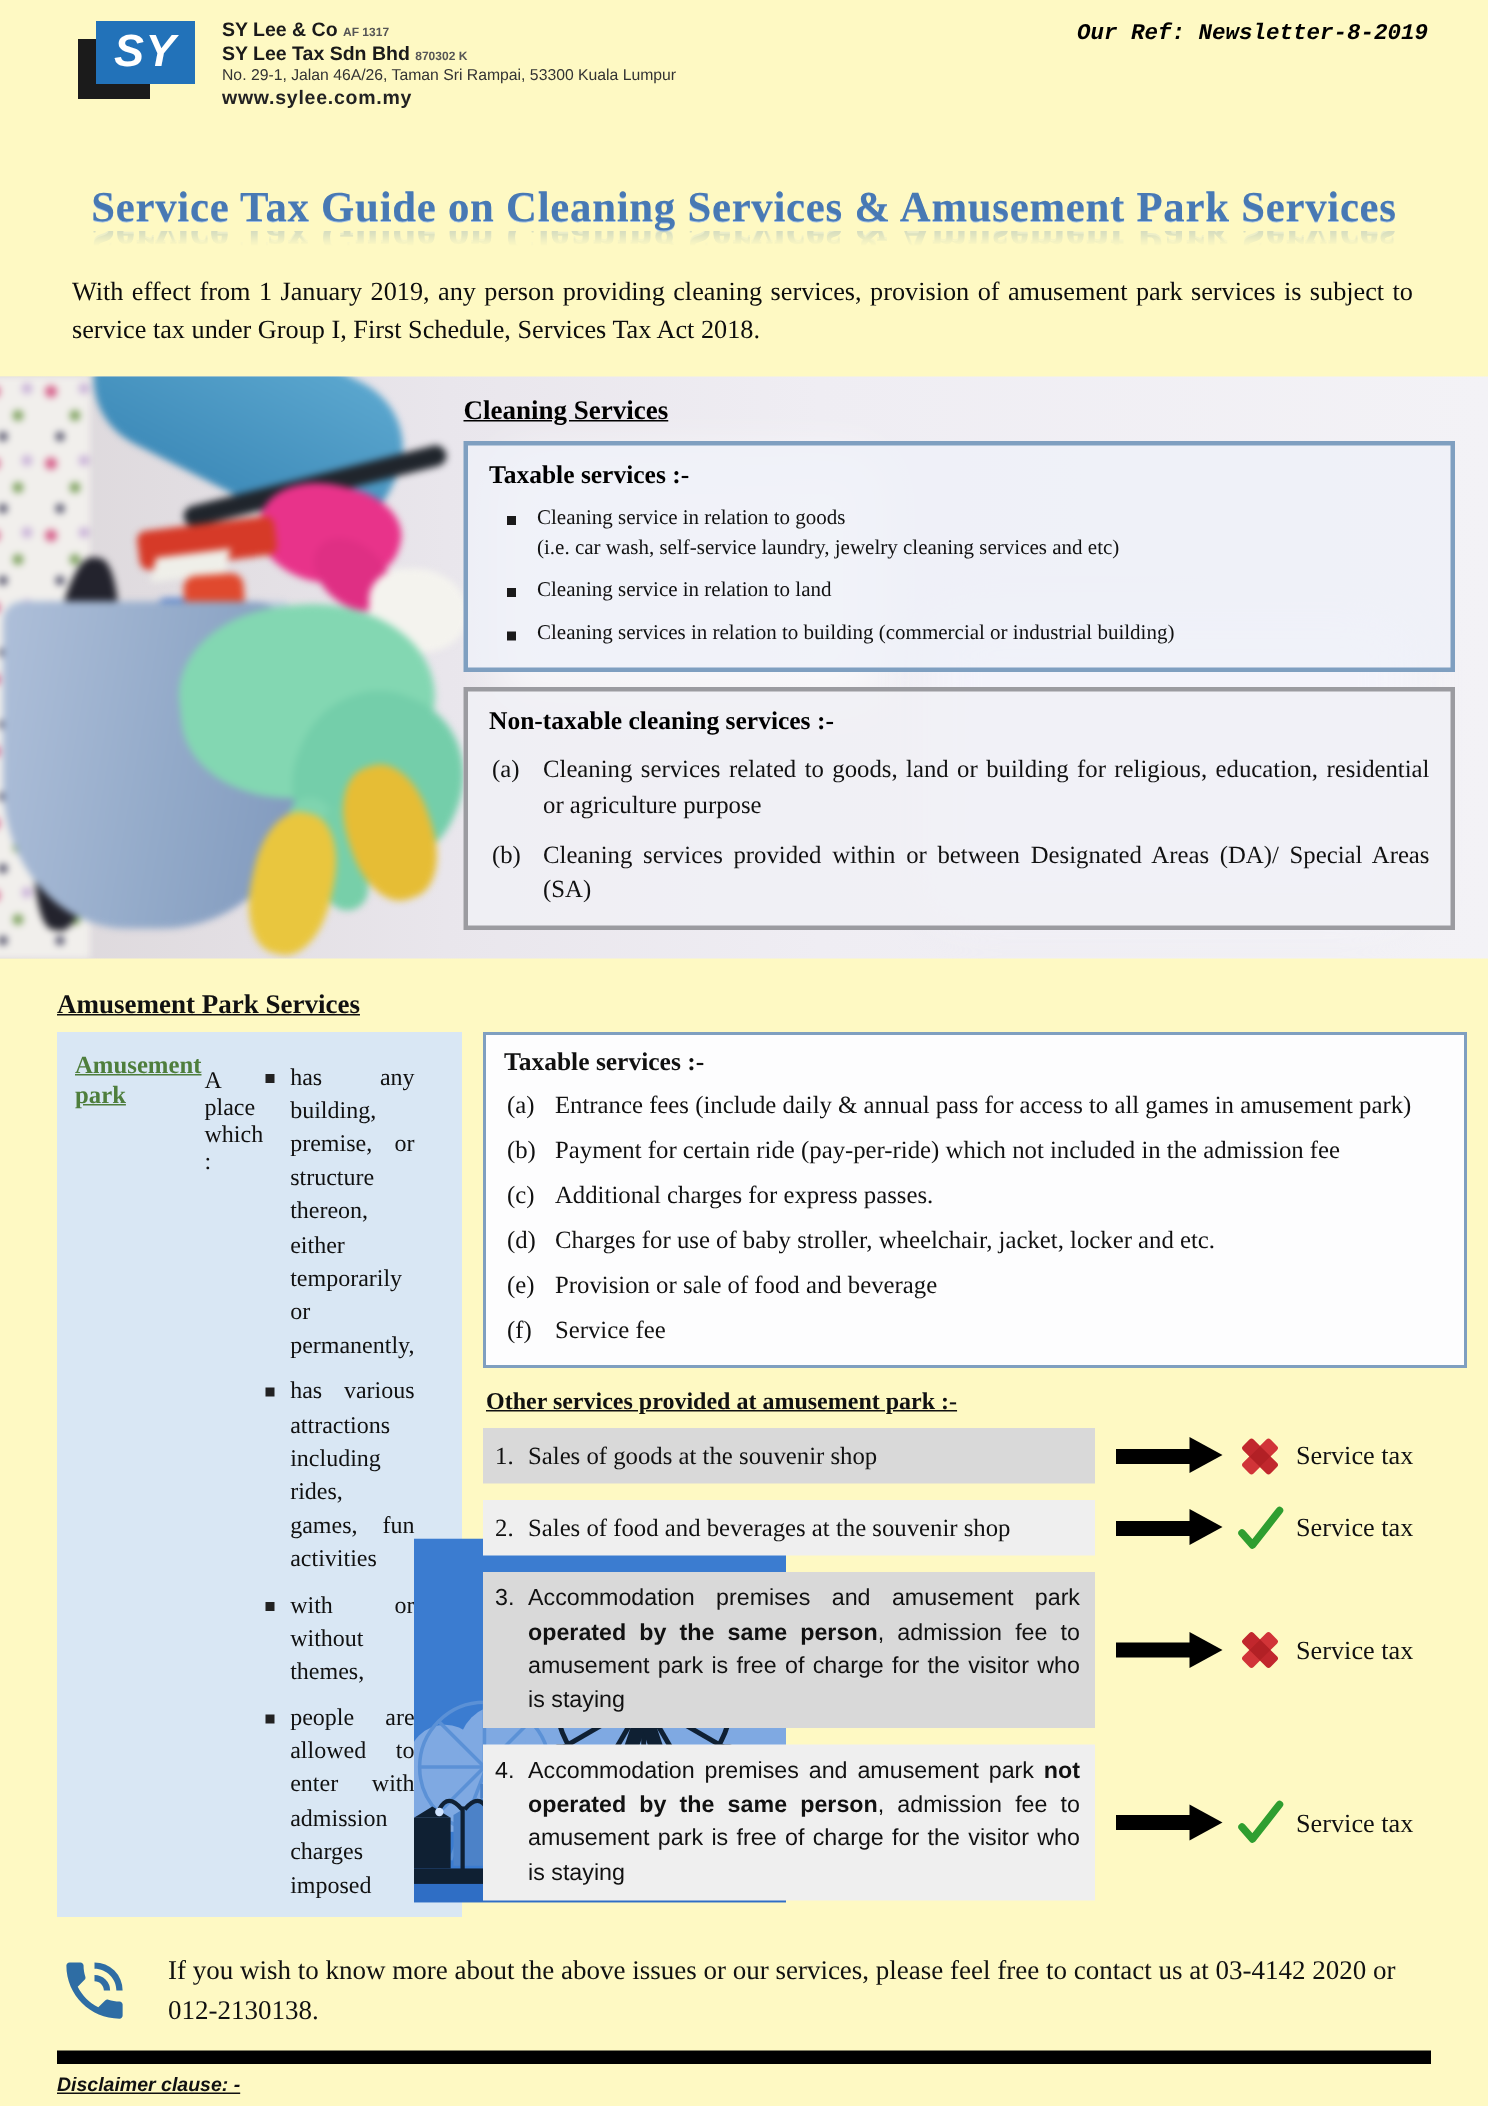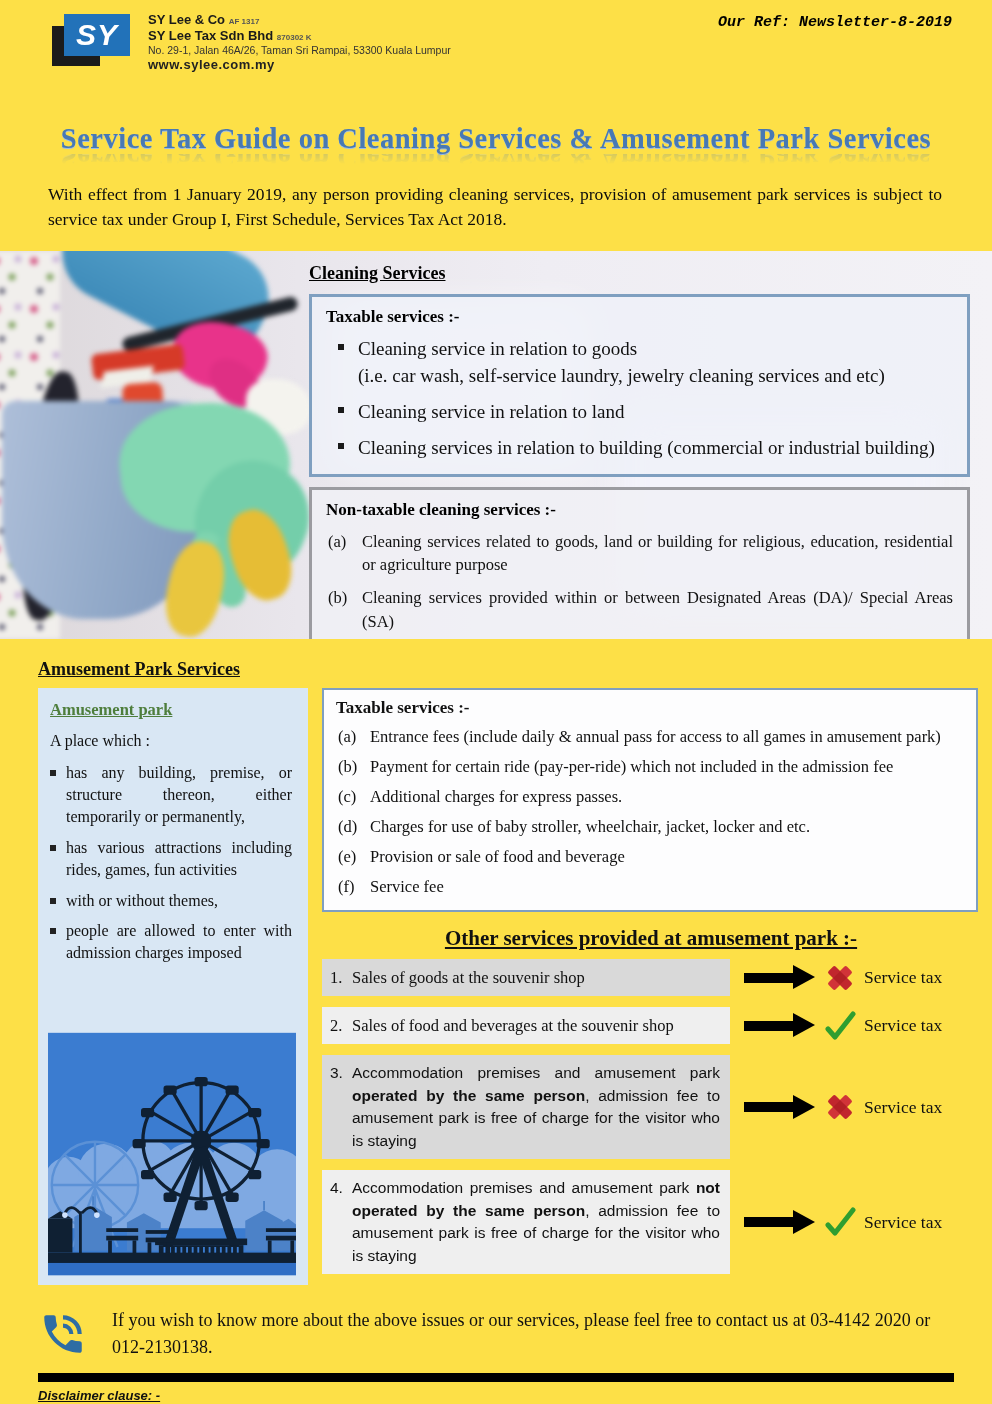--- a/index.html
+++ b/index.html
@@ -1,18 +1,18 @@
 <!DOCTYPE html>
 <html><head>
 <meta charset="utf-8">
 <style>
   * { margin:0; padding:0; box-sizing:border-box; }
   html,body { background:#ffffff; }
   body { width:992px; height:1404px; overflow:hidden; font-family:"Liberation Serif",serif; color:#111; position:relative; }
-  .page { width:992px; height:1404px; position:relative; background:#fde047; }
+  .page { width:992px; height:1404px; position:relative; background:#fef9c3; }
 
   
   .header { position:relative; height:118px; padding:10px 38px 0 52px; }
   .logo { position:relative; width:84px; height:62px; float:left; }
   .logo-black { position:absolute; left:0; top:16px; width:48px; height:40px; background:#1b1b1b; }
   .logo-blue  { position:absolute; left:12px; top:4px; width:66px; height:42px; background:#2272b9;
                 display:flex; align-items:center; justify-content:center; }
   .logo-blue span { color:#fff; font-family:"Liberation Sans",sans-serif; font-weight:bold; font-style:italic; font-size:30px; letter-spacing:1px; }
   .brand-block { margin-left:96px; }
   .brand-name { font-family:"Liberation Sans",sans-serif; font-weight:800; font-size:30px; letter-spacing:3px; color:#15151d; line-height:1.05; }
@@ -72,43 +72,43 @@
   .glove-yellow1 { position:absolute; left:168px; top:290px; width:54px; height:96px; background:#e9c63e; border-radius:45%; transform:rotate(12deg); }
   .glove-yellow2 { position:absolute; left:232px; top:258px; width:56px; height:92px; background:#e6bd35; border-radius:45%; transform:rotate(-18deg); }
 
   .clean-content { position:absolute; left:309px; top:12px; right:22px; }
   .section-h { font-weight:bold; font-size:18px; text-decoration:underline; color:#000; }
   .box { border:3px solid #7f9fc0; background:rgba(238,241,248,.78); margin-top:10px; padding:10px 14px 12px 14px; }
   .box.gray-border { border-color:#9b9ba0; background:rgba(240,240,245,.82); }
   .box-h { font-weight:bold; font-size:17px; color:#000; }
   .b-item { display:flex; margin-top:9px; }
   .b-sq { width:6px; height:6px; background:#1a1a1a; margin:8px 14px 0 12px; flex:none; }
-  .b-text { font-size:19px; line-height:1.42; }
+  .b-text { font-size:14px; line-height:1.42; }
   .lbl-item { position:relative; padding-left:36px; margin-top:10px; font-size:16.5px; line-height:1.42; text-align:justify; }
   .lbl-item .lbl { position:absolute; left:2px; top:0; }
 
   
   .amuse { margin:20px 14px 0 38px; }
   .amuse-h { font-weight:bold; font-size:18px; text-decoration:underline; }
   .amuse-cols { display:flex; gap:14px; margin-top:8px; align-items:stretch; }
-  .def-panel { width:270px; flex:none; background:#d9e7f4; padding:12px 16px 8px 10px; display:flex; flex-direction:column; }
+  .def-panel { width:270px; flex:none; background:#d9e7f4; padding:12px 16px 8px 10px; display:flex; flex-direction:row; }
   .def-h { color:#4e7e3c; font-weight:bold; font-size:16.5px; text-decoration:underline; margin-left:2px; }
   .def-intro { font-size:16px; margin:12px 0 4px 2px; }
   .def-item { display:flex; margin-top:8px; }
   .def-sq { width:6px; height:6px; background:#222; margin:8px 10px 0 2px; flex:none; }
   .def-text { font-size:16px; line-height:1.4; text-align:justify; }
   .ferris-wrap { margin-top:auto; padding-top:10px; }
   .ferris-wrap svg { display:block; width:248px; height:246px; margin:0 auto; }
 
   .right-col { flex:1; }
   .tax-box { border:2.5px solid #7f9fc0; background:#fdfdfe; padding:8px 14px 12px 12px; }
   .tax-h { font-weight:bold; font-size:17px; }
   .tax-item { position:relative; padding-left:34px; margin-top:7px; font-size:16.5px; line-height:1.4; }
   .tax-item .lbl { position:absolute; left:2px; top:0; }
-  .other-h { font-weight:bold; font-size:21px; text-decoration:underline; margin:14px 0 8px 2px;text-align:center; }
+  .other-h { font-weight:bold; font-size:16px; text-decoration:underline; margin:14px 0 8px 2px; }
   .other-rows { }
   .row { display:flex; align-items:center; margin-bottom:11px; }
   .row-cell { width:408px; flex:none; padding:7px 10px 7px 8px; }
   .row:nth-of-type(odd) .row-cell { background:#d9d9d9; }
   .row:nth-of-type(even) .row-cell { background:#efefef; }
   .row-text { position:relative; padding-left:22px; font-size:16.5px; line-height:1.4; }
   .row-num { position:absolute; left:0; top:0; }
   .row:nth-of-type(n+3) .row-text { font-family:"Liberation Sans",sans-serif; font-size:15.5px; text-align:justify; line-height:1.45; }
   .indicator { display:flex; align-items:center; margin-left:14px; }
   .arrow { width:50px; height:10px; background:#000; position:relative; margin-right:30px; }

